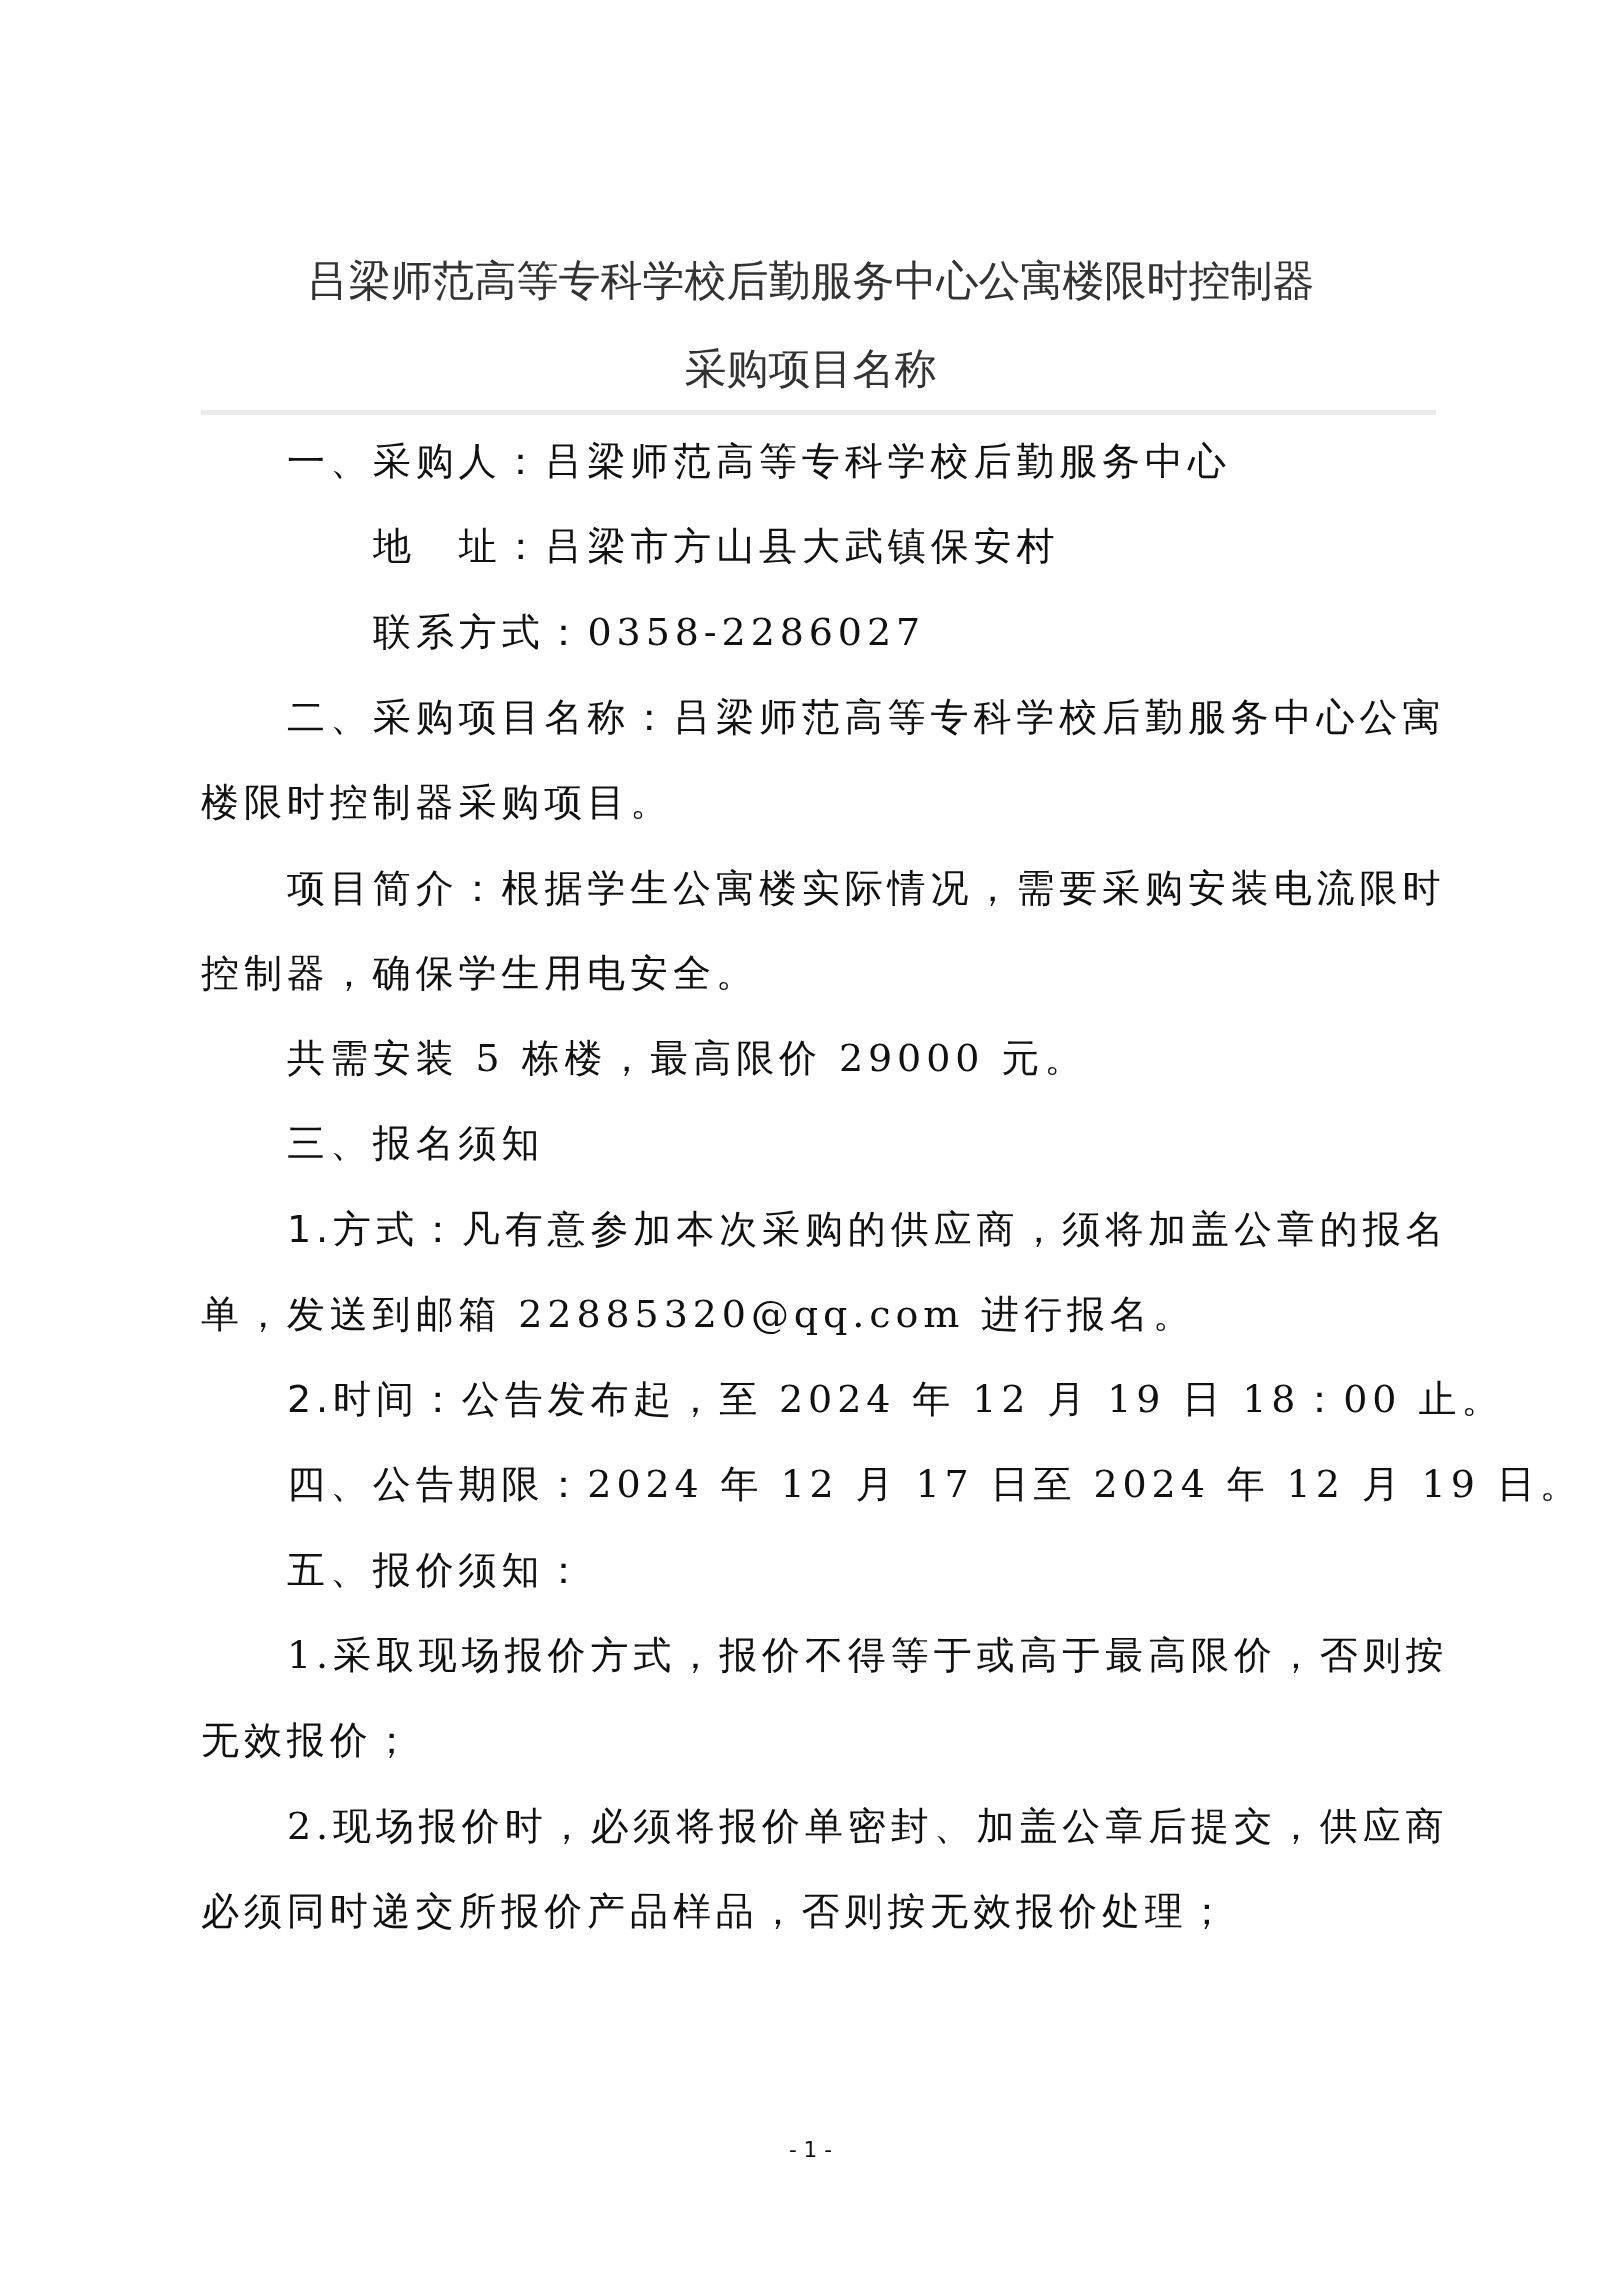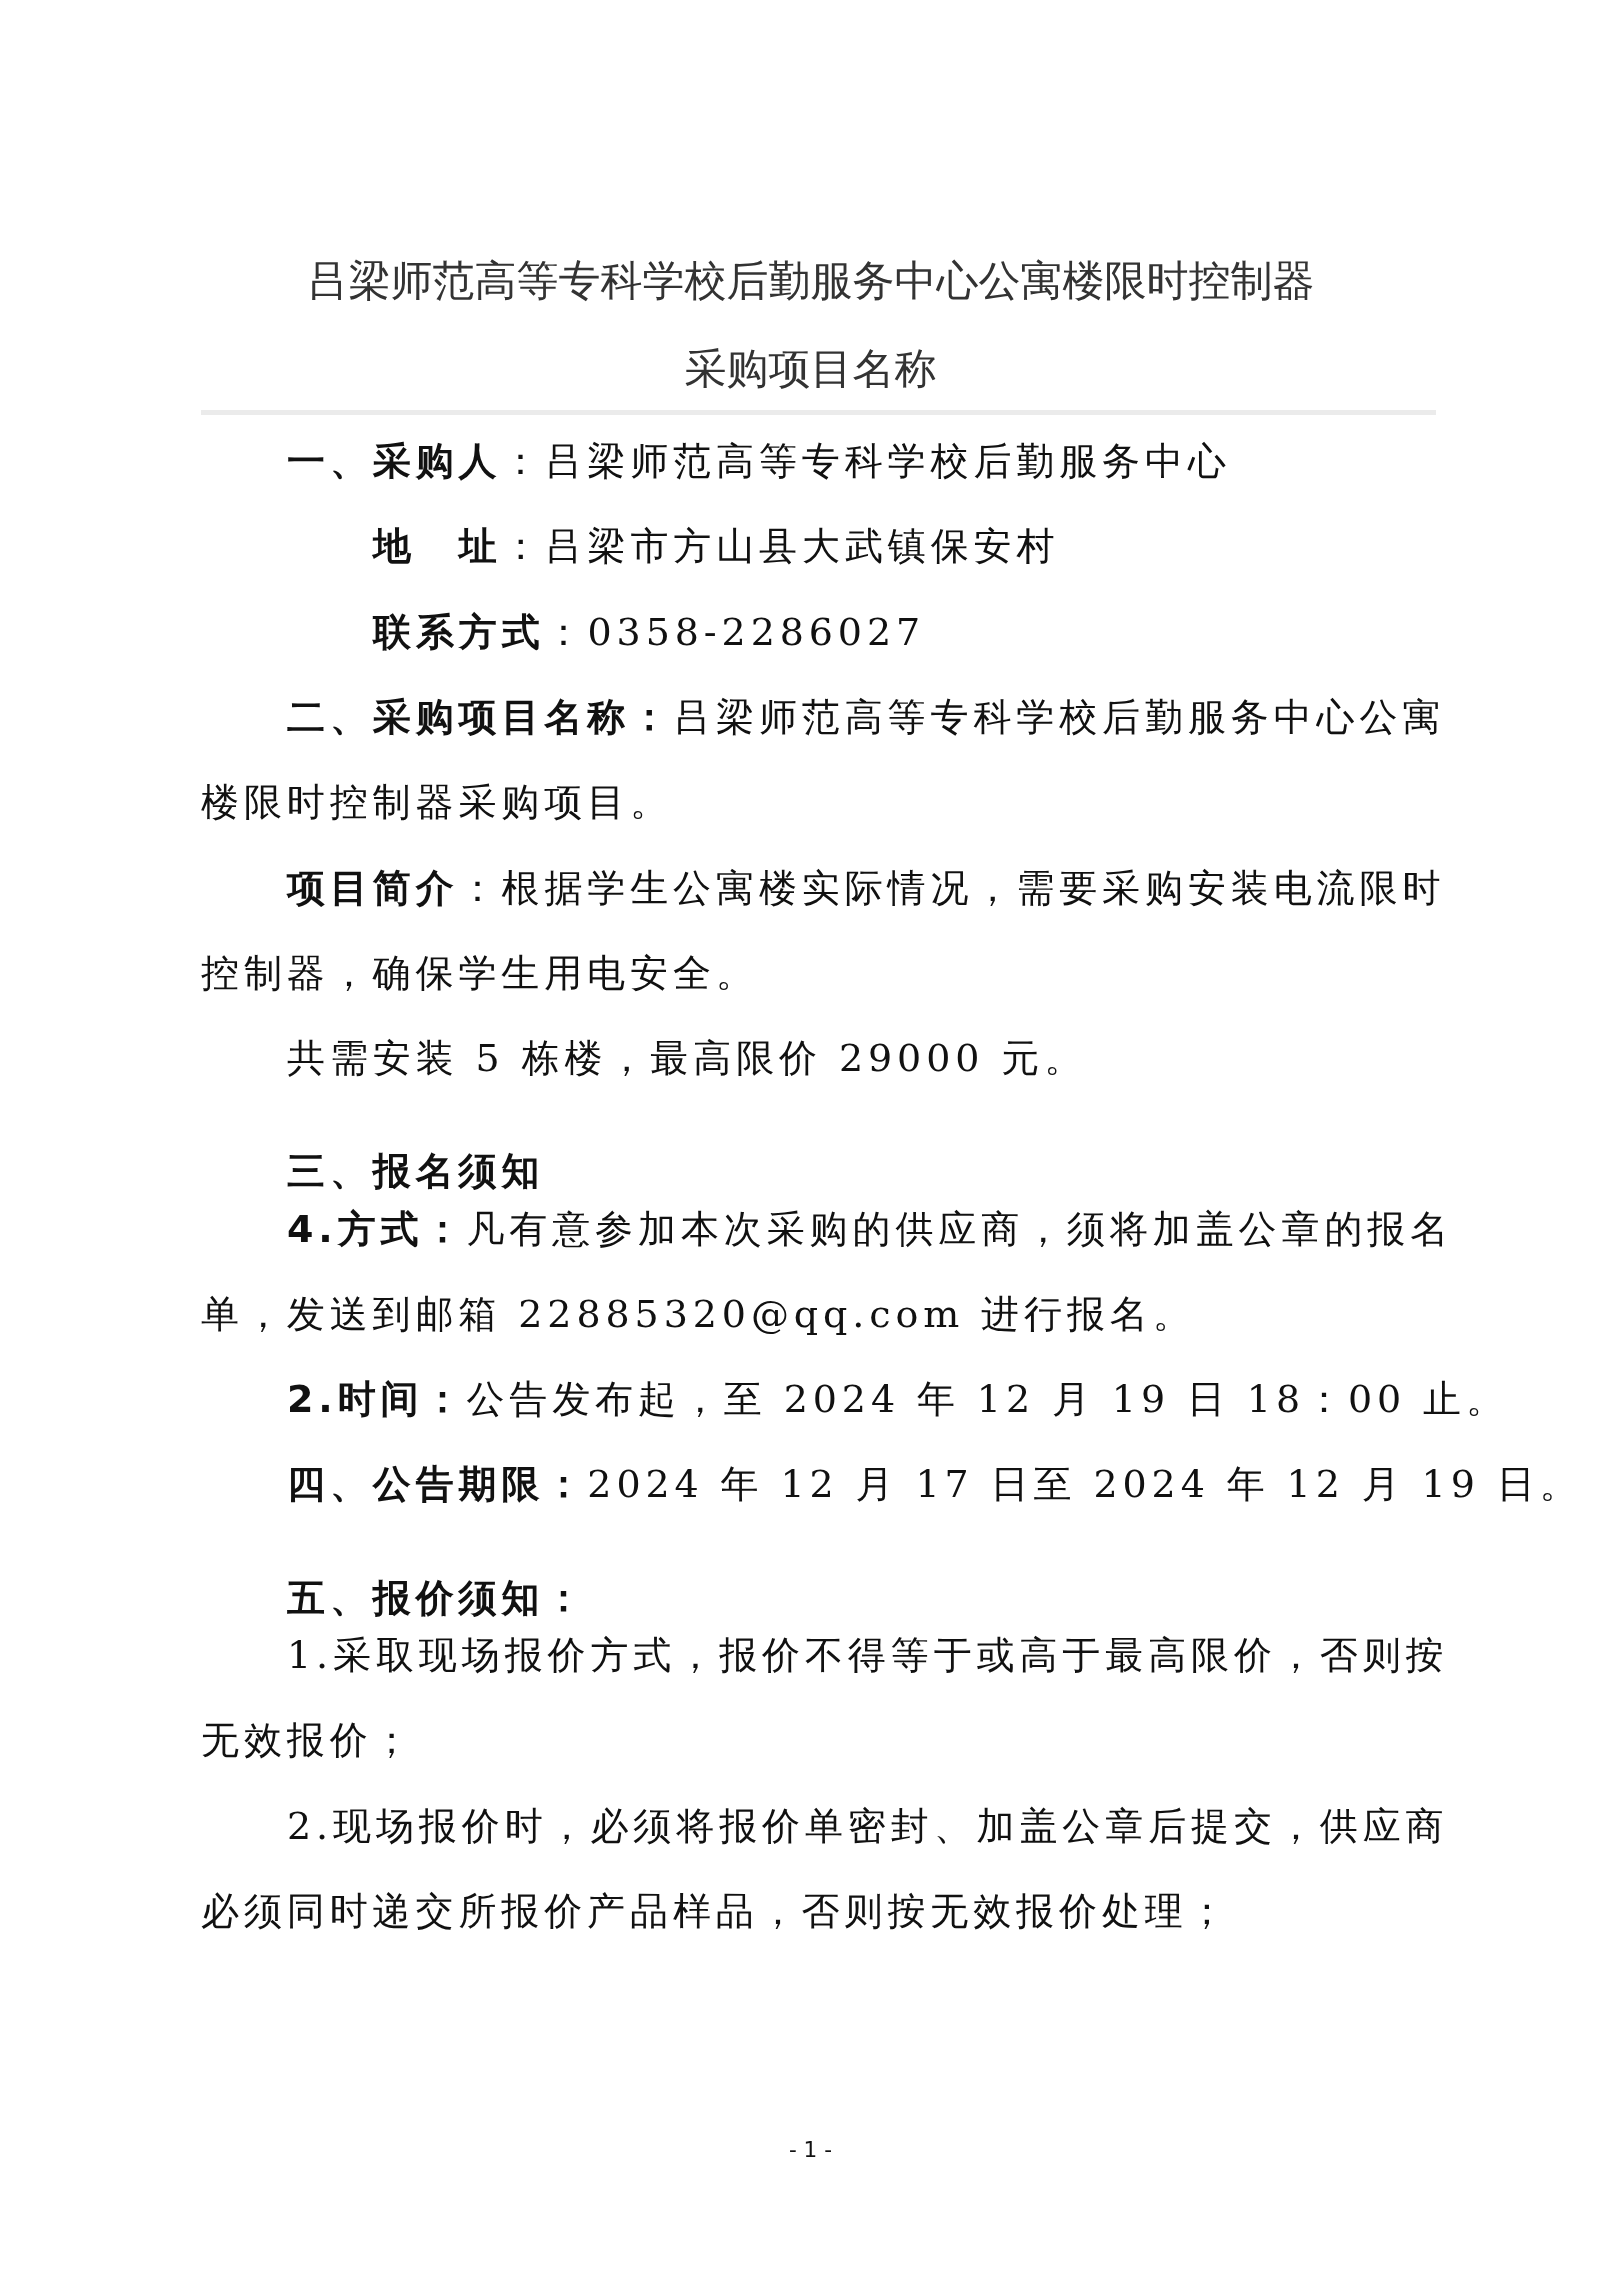--- a/index.html
+++ b/index.html
@@ -4,21 +4,21 @@
 <style>
   html, body { margin:0; padding:0; background:#ffffff; }
   body { width:1621px; height:2293px; position:relative; overflow:hidden;
          font-family: "DejaVu Serif", "Liberation Serif", serif; color:#111; }
   .title { position:absolute; left:0; width:1621px; text-align:center;
            font-size:42px; color:#333; letter-spacing:0px; }
   .t1 { top:253px; }
   .t2 { top:341px; }
   .rule { position:absolute; left:201px; width:1235px; top:410px; height:4.9px; background:#ebebeb; }
   .line { position:absolute; font-size:38px; letter-spacing:4.9px; white-space:nowrap; color:#111; }
-  .b { font-weight:bold; font-family: "DejaVu Sans", "Liberation Sans", sans-serif; margin-top: 28px; }
+  .b { font-weight:normal; font-family: "DejaVu Sans", "Liberation Sans", sans-serif; }
   .pagenum { position:absolute; top:2137px; left:0; width:1621px; text-align:center;
              font-size:21.6px; font-family:"DejaVu Sans", sans-serif; }
 </style>
 </head>
 <body>
 
 <div class="title t1">吕梁师范高等专科学校后勤服务中心公寓楼限时控制器</div>
 <div class="title t2">采购项目名称</div>
 <div class="rule"></div>
 
@@ -38,21 +38,21 @@
 <div class="line" style="left:201px; top:777px;">楼限时控制器采购项目。</div>
 
 <div class="line" style="left:287px; top:863px;">
   <span class="b">项目简介</span><span>：根据学生公寓楼实际情况，需要采购安装电流限时</span>
 </div>
 <div class="line" style="left:201px; top:948px;">控制器，确保学生用电安全。</div>
 <div class="line" style="left:287px; top:1033px;">共需安装 5 栋楼，最高限价 29000 元。</div>
 
 <div class="line b" style="left:287px; top:1118px;text-align:right;">三、报名须知</div>
 <div class="line" style="left:287px; top:1204px;">
-  <span class="b">4.方式：</span><span>凡有意参加本次采购的供应商，须将加盖公章的报名</span>
+  <span class="b">1.方式：</span><span>凡有意参加本次采购的供应商，须将加盖公章的报名</span>
 </div>
 <div class="line" style="left:201px; top:1289px;">单，发送到邮箱 22885320@qq.com 进行报名。</div>
 <div class="line" style="left:287px; top:1374px;">
   <span class="b">2.时间：</span><span>公告发布起，至 2024 年 12 月 19 日 18：00 止。</span>
 </div>
 
 <div class="line" style="left:287px; top:1459px;">
   <span class="b">四、公告期限：</span><span>2024 年 12 月 17 日至 2024 年 12 月 19 日。</span>
 </div>
 

